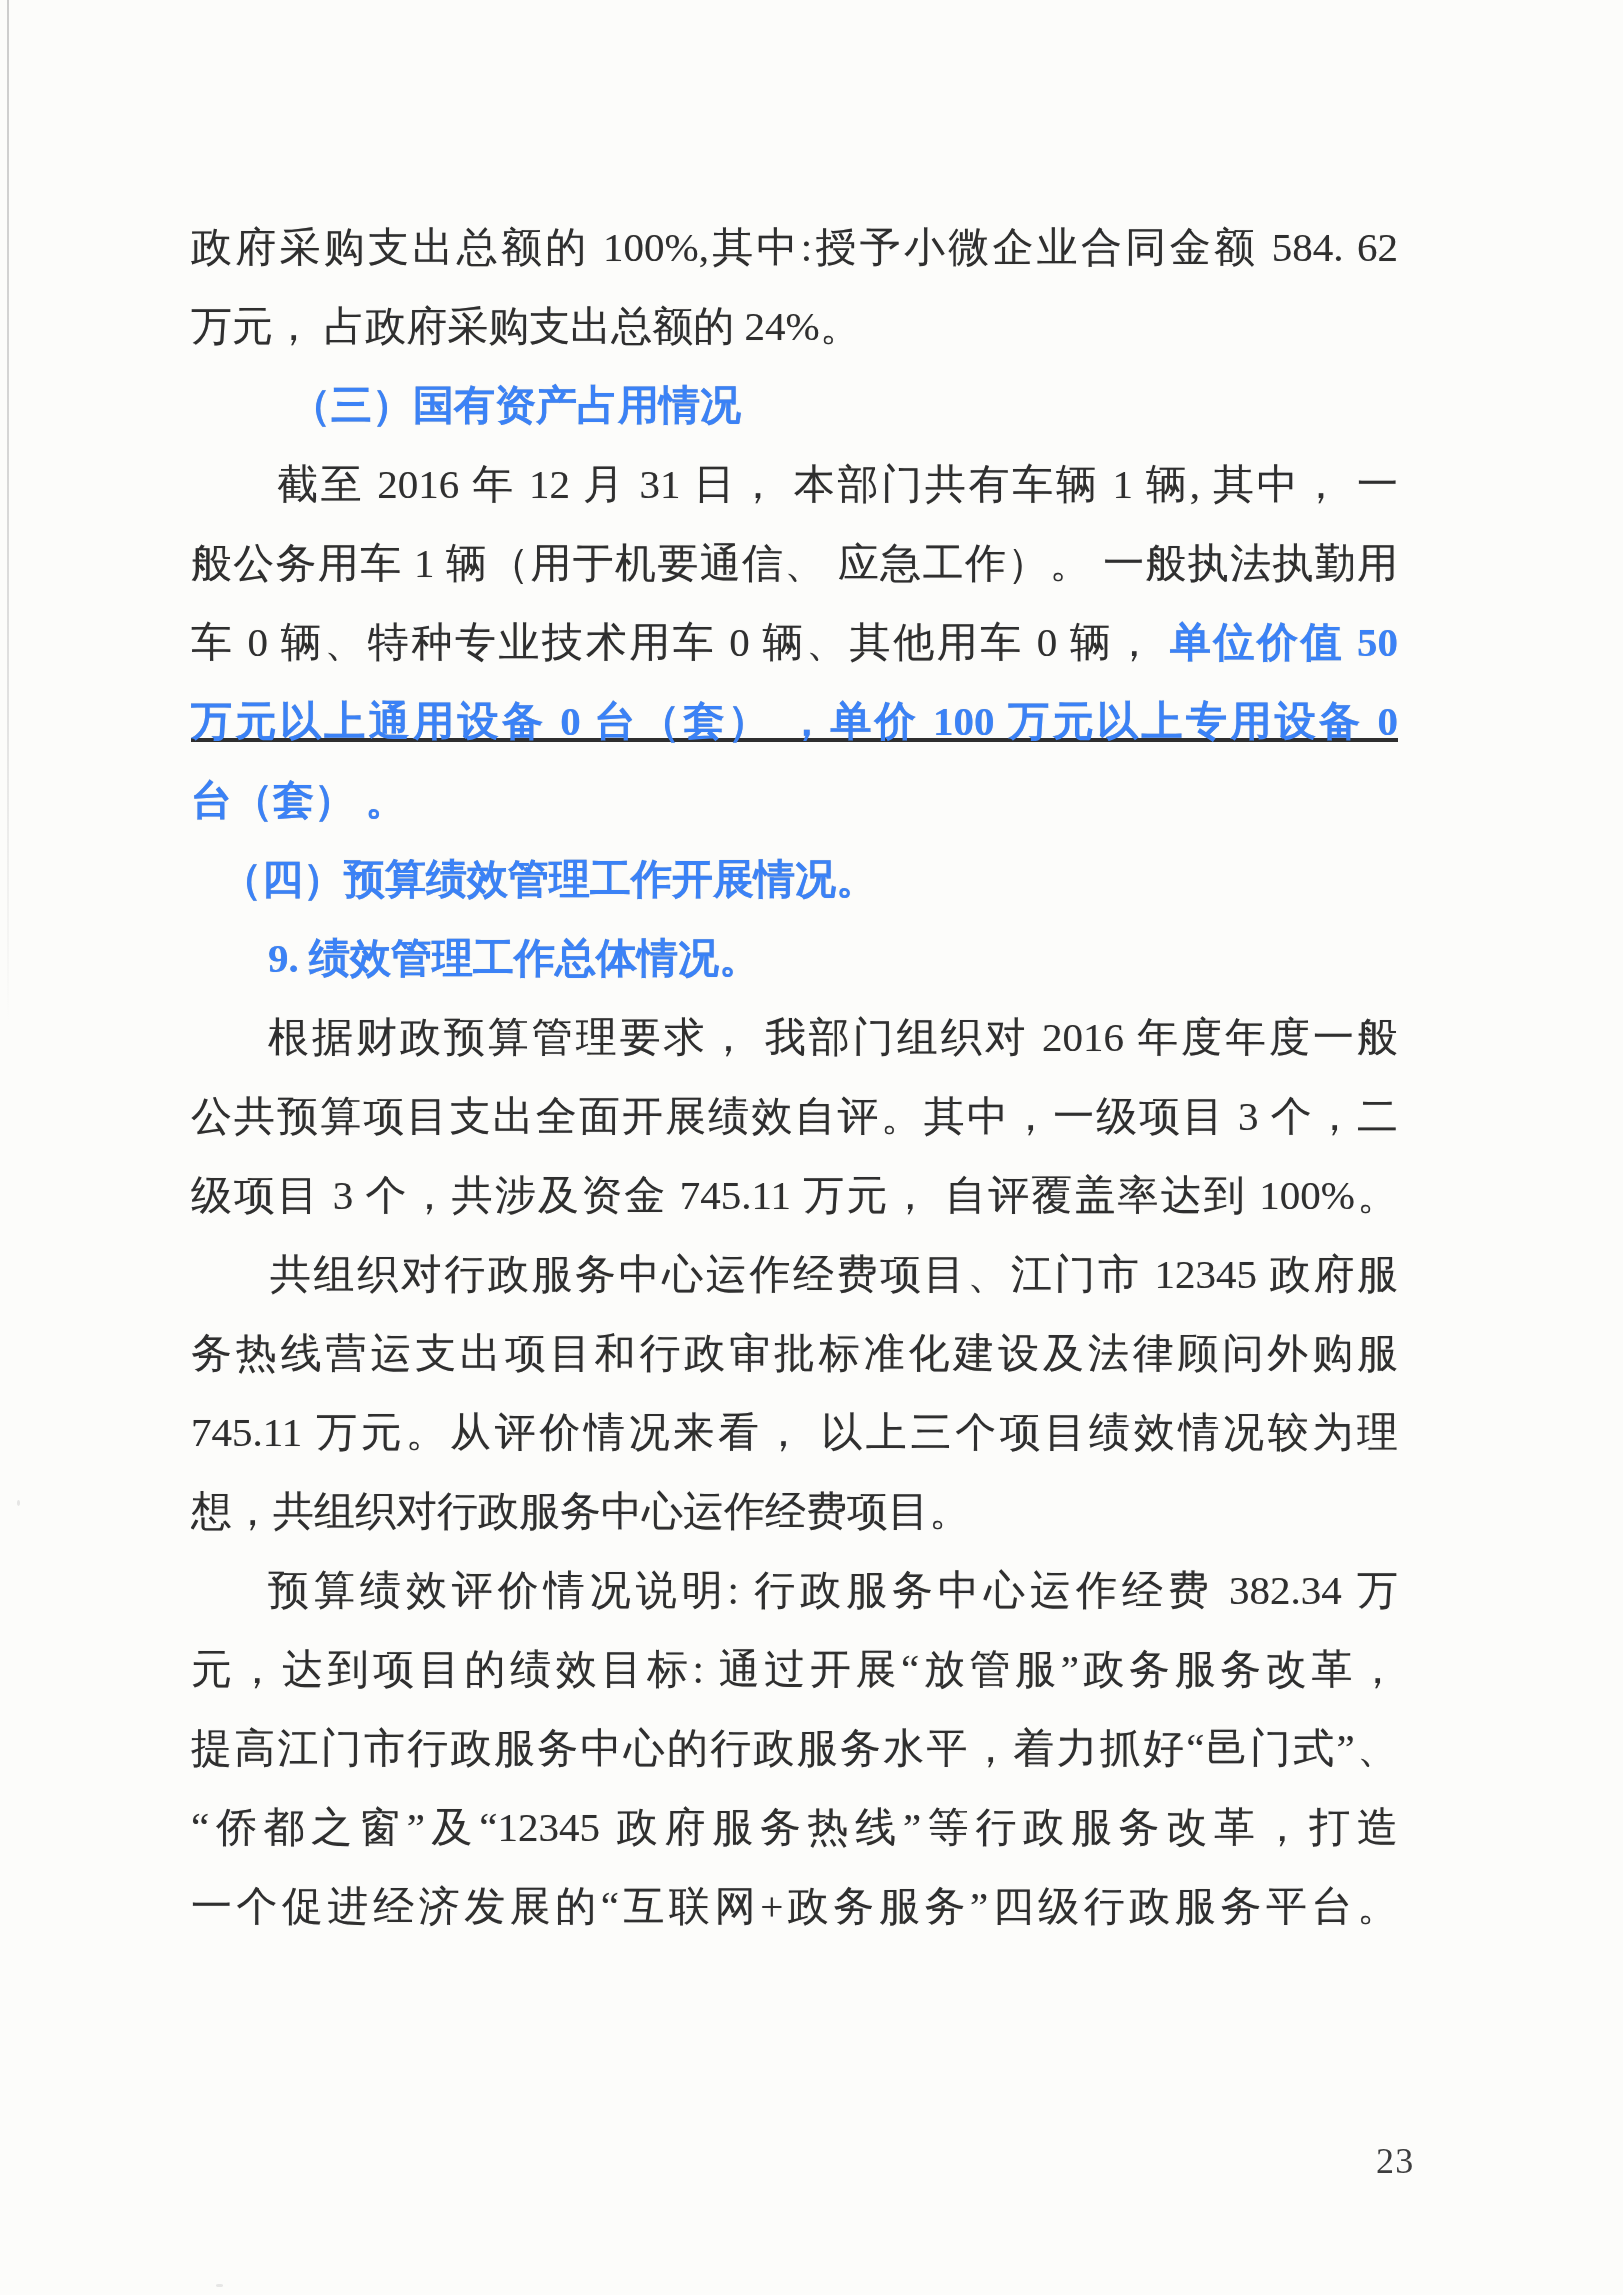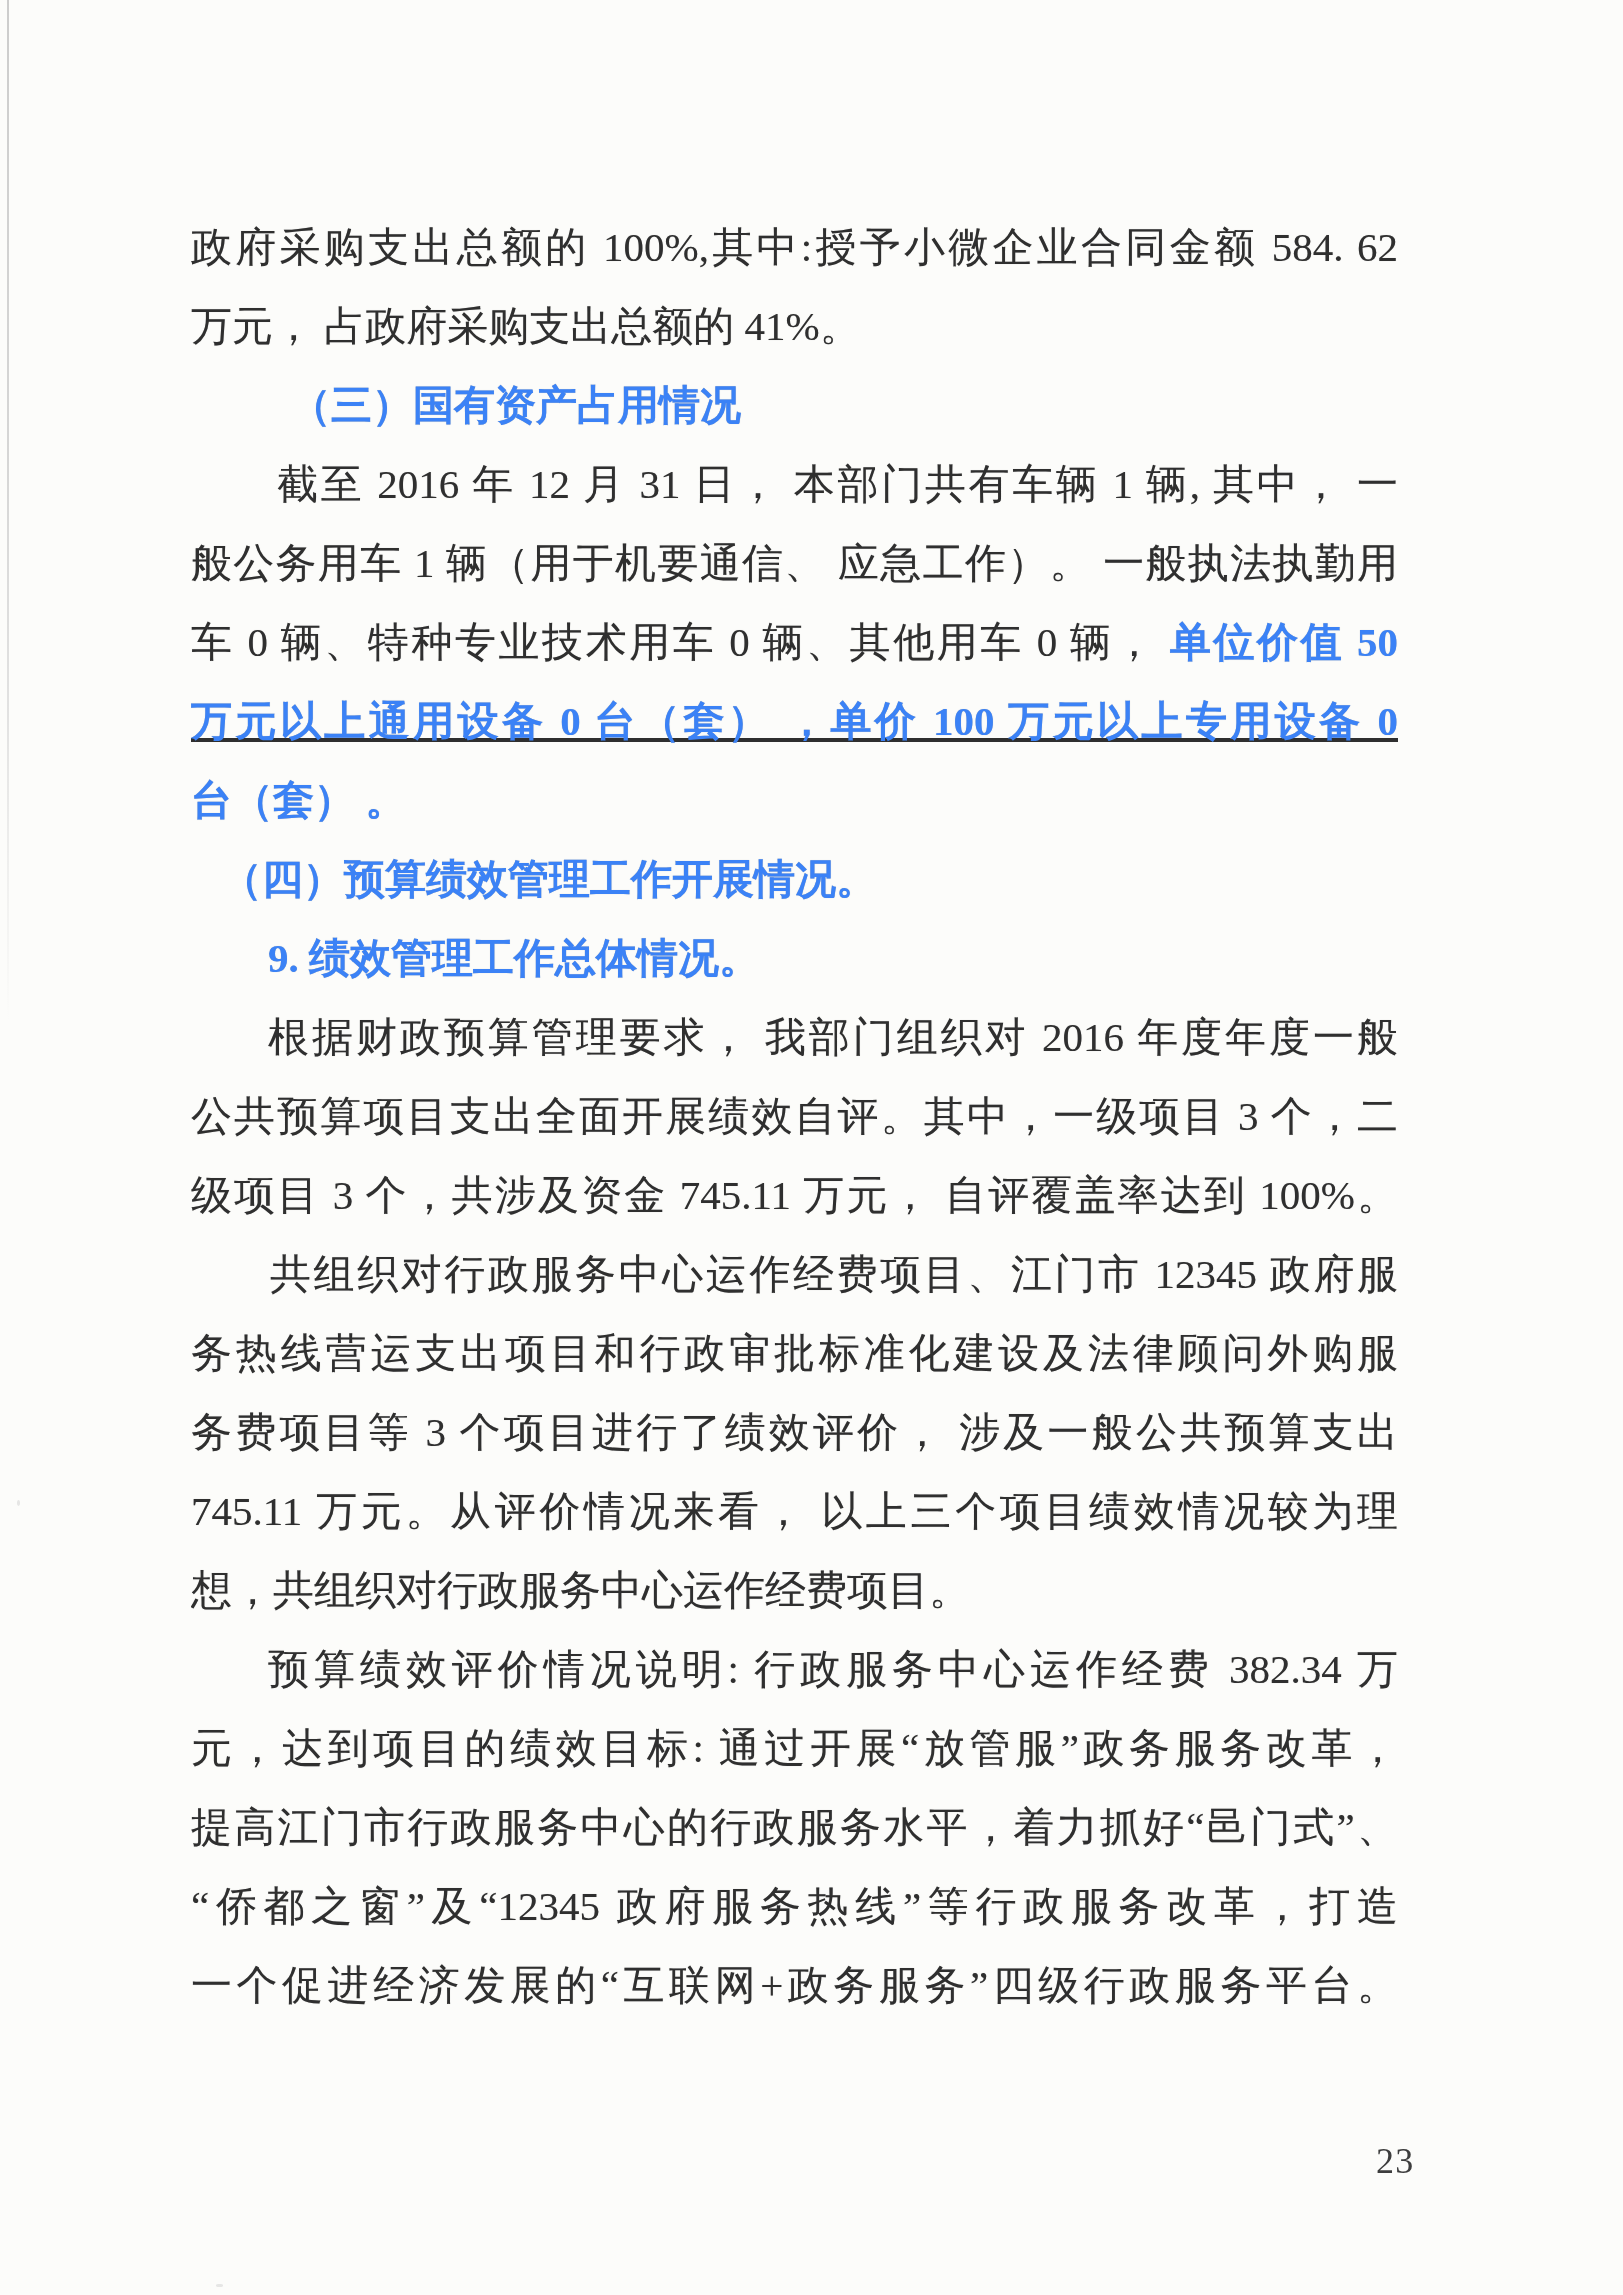--- a/index.html
+++ b/index.html
@@ -67,35 +67,34 @@
 </head>
 <body>
 
 <div class="page">
   <div class="scan-edge"></div>
   <div class="scan-speck speck-a"></div>
   <div class="scan-speck speck-b"></div>
 
   <div class="text-block">
       <div class="line justify" style="text-indent: 0px;"><span class="seg">政府采购支出总额的 100%,其中:授予小微企业合同金额 584. 62</span></div>
-      <div class="line" style="text-indent: 0px;"><span class="seg">万元， 占政府采购支出总额的 41%。</span></div>
+      <div class="line" style="text-indent: 0px;"><span class="seg">万元， 占政府采购支出总额的 24%。</span></div>
       <div class="line" style="text-indent: 99px;"><span class="seg bold">（三）国有资产占用情况</span></div>
       <div class="line justify" style="text-indent: 86px;"><span class="seg">截至 2016 年 12 月 31 日， 本部门共有车辆 1 辆, 其中， 一</span></div>
       <div class="line justify" style="text-indent: 0px;"><span class="seg">般公务用车 1 辆（用于机要通信、 应急工作）。 一般执法执勤用</span></div>
       <div class="line justify" style="text-indent: 0px;"><span class="seg">车 0 辆、特种专业技术用车 0 辆、其他用车 0 辆， </span><span class="seg bold">单位价值 50</span></div>
       <div class="line justify" style="text-indent: 0px; text-decoration: underline;"><span class="seg bold">万元以上通用设备 0 台（套） ，单价 100 万元以上专用设备 0</span></div>
       <div class="line" style="text-indent: 0px;"><span class="seg bold">台（套） 。</span></div>
       <div class="line" style="text-indent: 30px;"><span class="seg bold">（四）预算绩效管理工作开展情况。</span></div>
       <div class="line" style="text-indent: 77px;"><span class="seg bold">9. 绩效管理工作总体情况。</span></div>
       <div class="line justify" style="text-indent: 77px;"><span class="seg">根据财政预算管理要求， 我部门组织对 2016 年度年度一般</span></div>
       <div class="line justify" style="text-indent: 0px;"><span class="seg">公共预算项目支出全面开展绩效自评。其中，一级项目 3 个，二</span></div>
       <div class="line justify" style="text-indent: 0px;"><span class="seg">级项目 3 个，共涉及资金 745.11 万元， 自评覆盖率达到 100%。</span></div>
       <div class="line justify" style="text-indent: 79px;"><span class="seg">共组织对行政服务中心运作经费项目、江门市 12345 政府服</span></div>
       <div class="line justify" style="text-indent: 0px;"><span class="seg">务热线营运支出项目和行政审批标准化建设及法律顾问外购服</span></div>
-      <div class="line justify" style="text-indent: 0px;"><span class="seg">务费项目等 3 个项目进行了绩效评价， 涉及一般公共预算支出</span></div>
       <div class="line justify" style="text-indent: 0px;"><span class="seg">745.11 万元。从评价情况来看， 以上三个项目绩效情况较为理</span></div>
       <div class="line" style="text-indent: 0px;"><span class="seg">想，共组织对行政服务中心运作经费项目。</span></div>
       <div class="line justify" style="text-indent: 77px;"><span class="seg">预算绩效评价情况说明: 行政服务中心运作经费 382.34 万</span></div>
       <div class="line justify" style="text-indent: 0px;"><span class="seg">元，达到项目的绩效目标: 通过开展“放管服”政务服务改革，</span></div>
       <div class="line justify" style="text-indent: 0px;"><span class="seg">提高江门市行政服务中心的行政服务水平，着力抓好“邑门式”、</span></div>
       <div class="line justify" style="text-indent: 0px;"><span class="seg">“侨都之窗”及“12345 政府服务热线”等行政服务改革，打造</span></div>
       <div class="line justify" style="text-indent: 0px;"><span class="seg">一个促进经济发展的“互联网+政务服务”四级行政服务平台。</span></div>
     </div>
 
   <div class="page-number">23</div>

